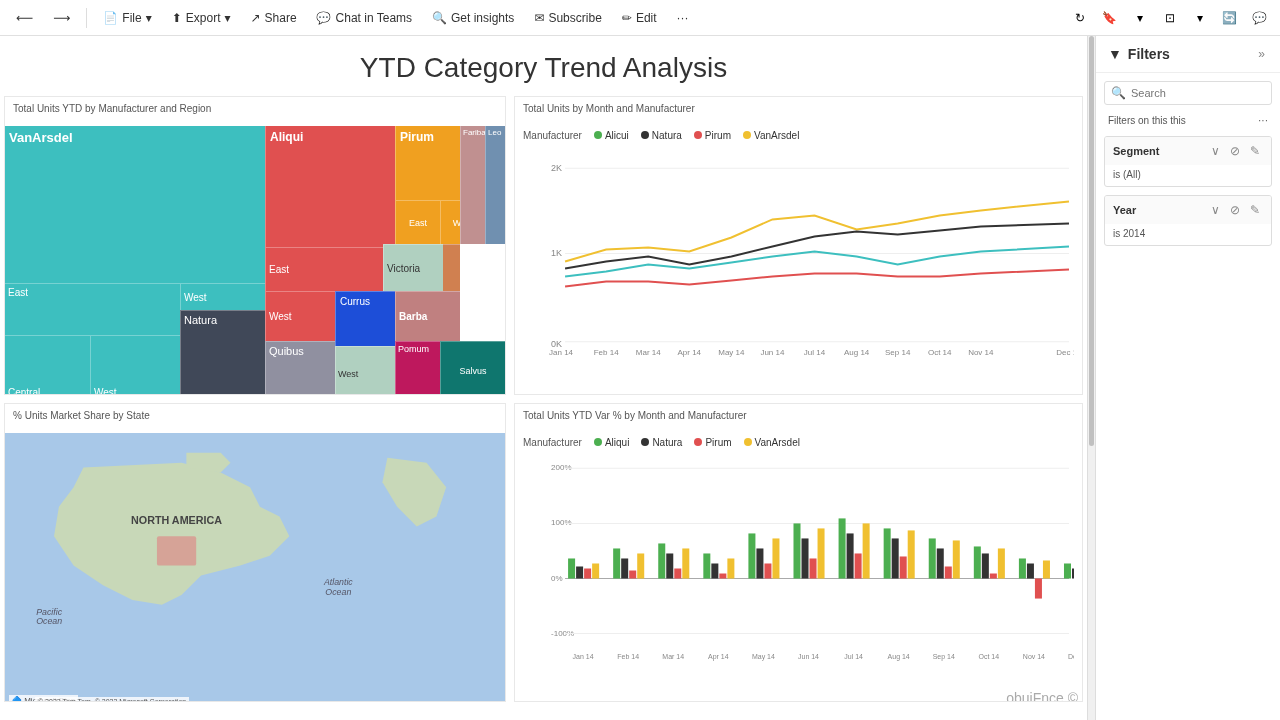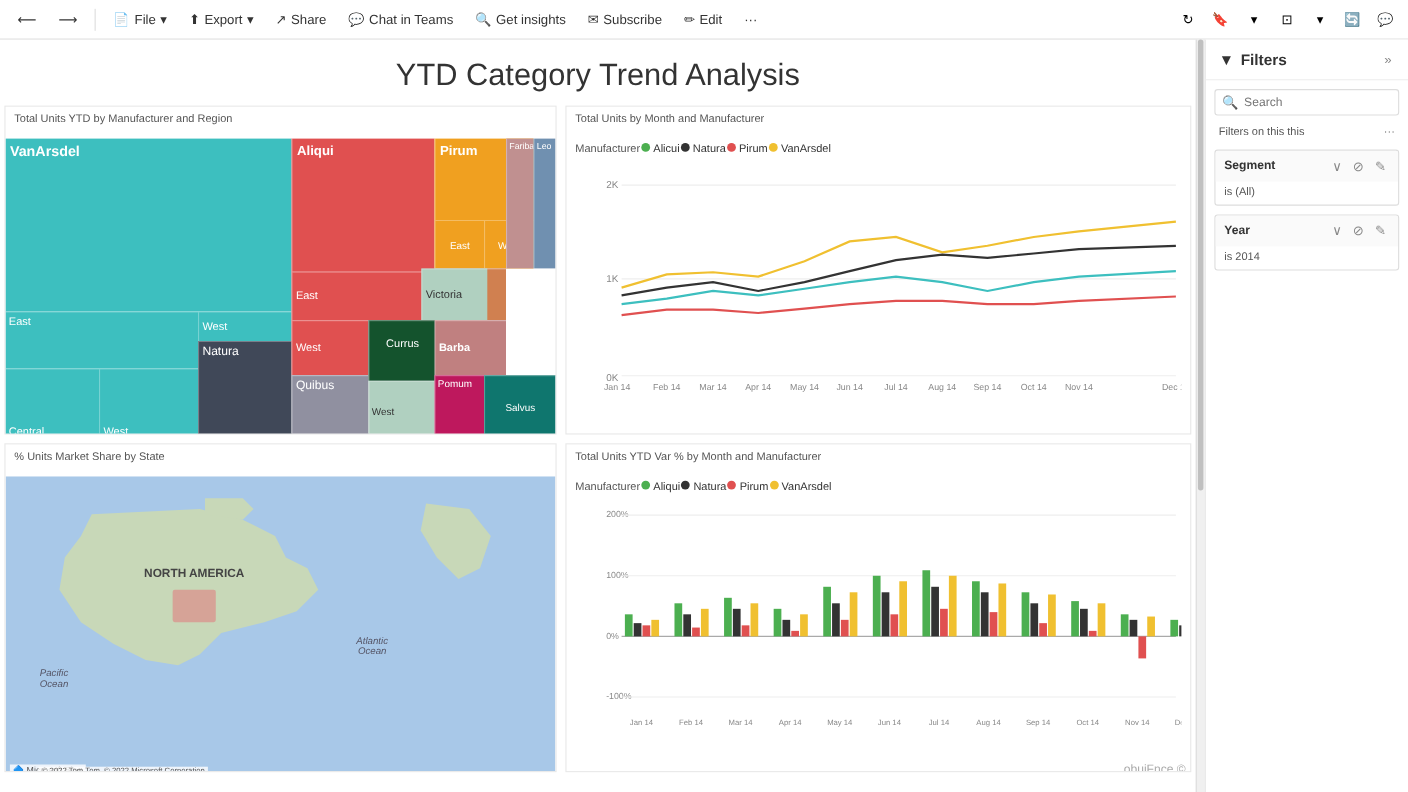--- a/index.html
+++ b/index.html
@@ -34,21 +34,21 @@
 
     
     .chart-panel { border: 1px solid #e8e8e8; margin: 4px; position: relative; overflow: hidden; }
     .chart-label { font-size: 10px; color: #555; padding: 6px 8px 12px; }
 
     
     .treemap-container { width: 100%; height: calc(100% - 22px); position: relative; }
 
     
     .line-chart-container { width: 100%; height: calc(100% - 22px); position: relative; padding: 4px 8px 8px; }
-    .legend { display: flex; gap: 1px; align-items: center; font-size: 10px; color: #333; margin-bottom: 4px; flex-wrap: wrap; }
+    .legend { display: flex; gap: 12px; align-items: center; font-size: 10px; color: #333; margin-bottom: 4px; flex-wrap: wrap; }
     .legend-dot { width: 8px; height: 8px; border-radius: 50%; display: inline-block; margin-right: 3px; }
 
     
     .map-container { width: 100%; height: calc(100% - 22px); position: relative; overflow: hidden; }
     .map-bg { width: 100%; height: 100%; background: #a8c8e8; position: relative; }
 
     
     .bar-chart-container { width: 100%; height: calc(100% - 22px); position: relative; padding: 4px 8px 8px; }
 
     
@@ -66,21 +66,21 @@
     .filter-card { margin: 4px 8px; border: 1px solid #ddd; border-radius: 3px; overflow: hidden; }
     .filter-card-header { display: flex; align-items: center; justify-content: space-between; padding: 6px 8px; background: #fafafa; }
     .filter-card-title { font-size: 11px; font-weight: 600; color: #333; }
     .filter-card-value { font-size: 10px; color: #555; padding: 4px 8px 6px; }
     .filter-card-actions { display: flex; gap: 4px; }
     .filter-icon-btn { border: none; background: transparent; cursor: pointer; color: #888; font-size: 12px; padding: 1px 3px; }
 
     
     svg { display: block; }
 
-    .watermark { position: absolute; bottom: 2px; right: 4px; font-size: 11px; color: #aaa; }
+    .watermark { position: absolute; bottom: 2px; right: 4px; font-size: 14px; color: #aaa; }
 
     .ms-bing-logo { position: absolute; bottom: 2px; left: 4px; font-size: 8px; color: #555; background: rgba(255,255,255,0.8); padding: 1px 3px; }
     .map-copyright { position: absolute; bottom: 2px; left: 30px; font-size: 7px; color: #555; background: rgba(255,255,255,0.8); padding: 1px 3px; }
   </style>
 </head>
 <body>
 
 <div class="toolbar">
   <button class="toolbar-btn">
     <span>⟵</span>
@@ -170,21 +170,21 @@
 
           <div style="position:absolute;left:96%;top:0;width:4%;height:43%;background:#7090b0;border-left:1px solid rgba(255,255,255,0.3);display:flex;align-items:flex-start;padding:2px;color:#fff;font-size:8px;">Leo</div>
 
           <div style="position:absolute;left:66%;top:60%;width:0;height:0;"></div>
           <div style="position:absolute;left:66%;top:80%;width:12%;height:20%;background:#b0d0c0;border-top:1px solid rgba(255,255,255,0.3);border-left:1px solid rgba(255,255,255,0.3);display:flex;align-items:center;padding:2px;color:#333;font-size:9px;">West</div>
 
           <div style="position:absolute;left:66%;top:43%;width:12%;height:17%;background:#b0d0c0;border-top:1px solid rgba(255,255,255,0.3);border-left:1px solid rgba(255,255,255,0.3);display:flex;align-items:center;padding:3px;color:#333;font-size:10px;margin-left:48px;">Victoria</div>
 
           <div style="position:absolute;left:78%;top:60%;width:13%;height:18%;background:#c08080;border-top:1px solid rgba(255,255,255,0.3);border-left:1px solid rgba(255,255,255,0.3);display:flex;align-items:center;padding:3px;color:#fff;font-size:10px;font-weight:bold;">Barba</div>
 
-          <div style="position:absolute;left:66%;top:60%;width:12%;height:20%;background:#14532d;border-top:1px solid rgba(255,255,255,0.3);border-left:1px solid rgba(255,255,255,0.3);display:flex;align-items:flex-start;padding:15px;color:#fff;font-size:10px;">Currus</div>
+          <div style="position:absolute;left:66%;top:60%;width:12%;height:20%;background:#1d4ed8;border-top:1px solid rgba(255,255,255,0.3);border-left:1px solid rgba(255,255,255,0.3);display:flex;align-items:flex-start;padding:4px;color:#fff;font-size:10px;">Currus</div>
 
           <div style="position:absolute;left:78%;top:78%;width:9%;height:22%;background:#be185d;border-top:1px solid rgba(255,255,255,0.3);border-left:1px solid rgba(255,255,255,0.3);display:flex;align-items:flex-start;padding:2px;color:#fff;font-size:9px;">Pomum</div>
 
           <div style="position:absolute;left:87%;top:78%;width:13%;height:22%;background:#0f766e;border-top:1px solid rgba(255,255,255,0.3);border-left:1px solid rgba(255,255,255,0.3);display:flex;align-items:center;justify-content:center;padding:2px;color:#fff;font-size:9px;">Salvus</div>
         </div>
       </div>
 
       <div class="chart-panel">
         <div class="chart-label">Total Units by Month and Manufacturer</div>
         <div class="line-chart-container">

